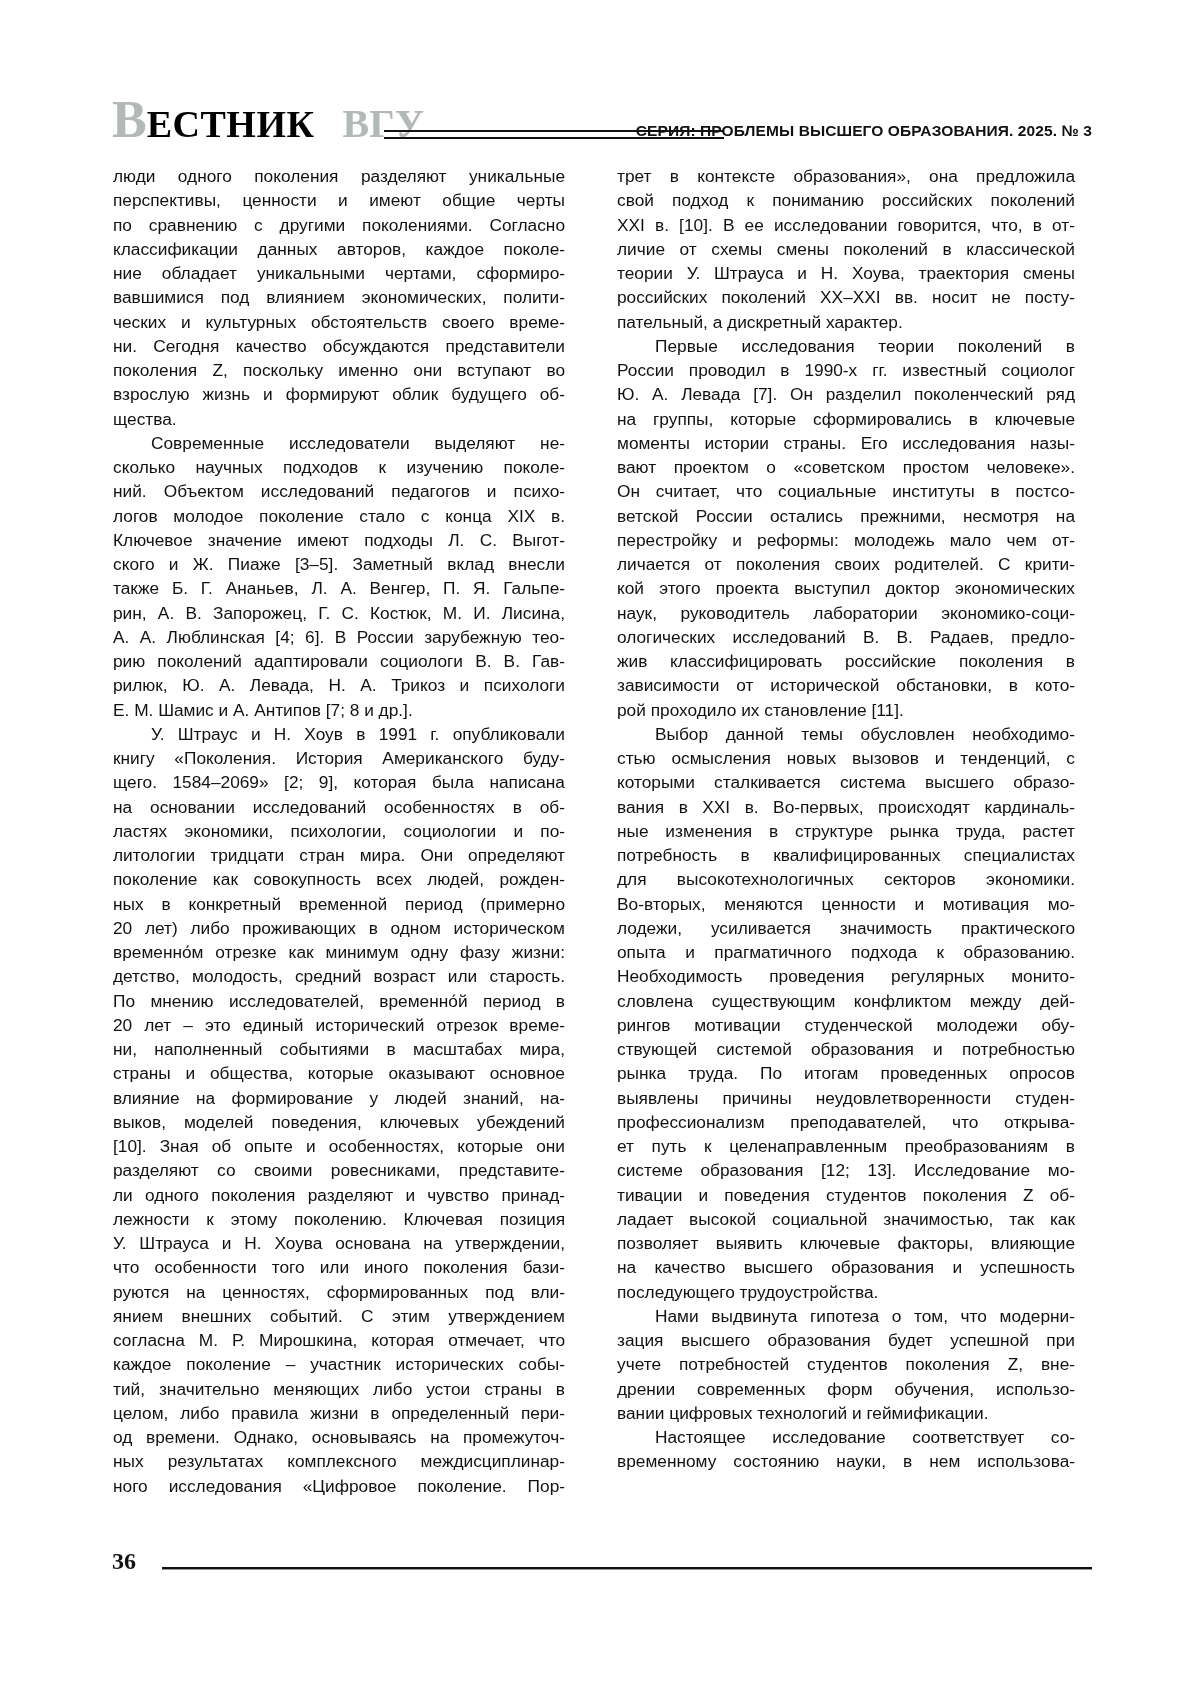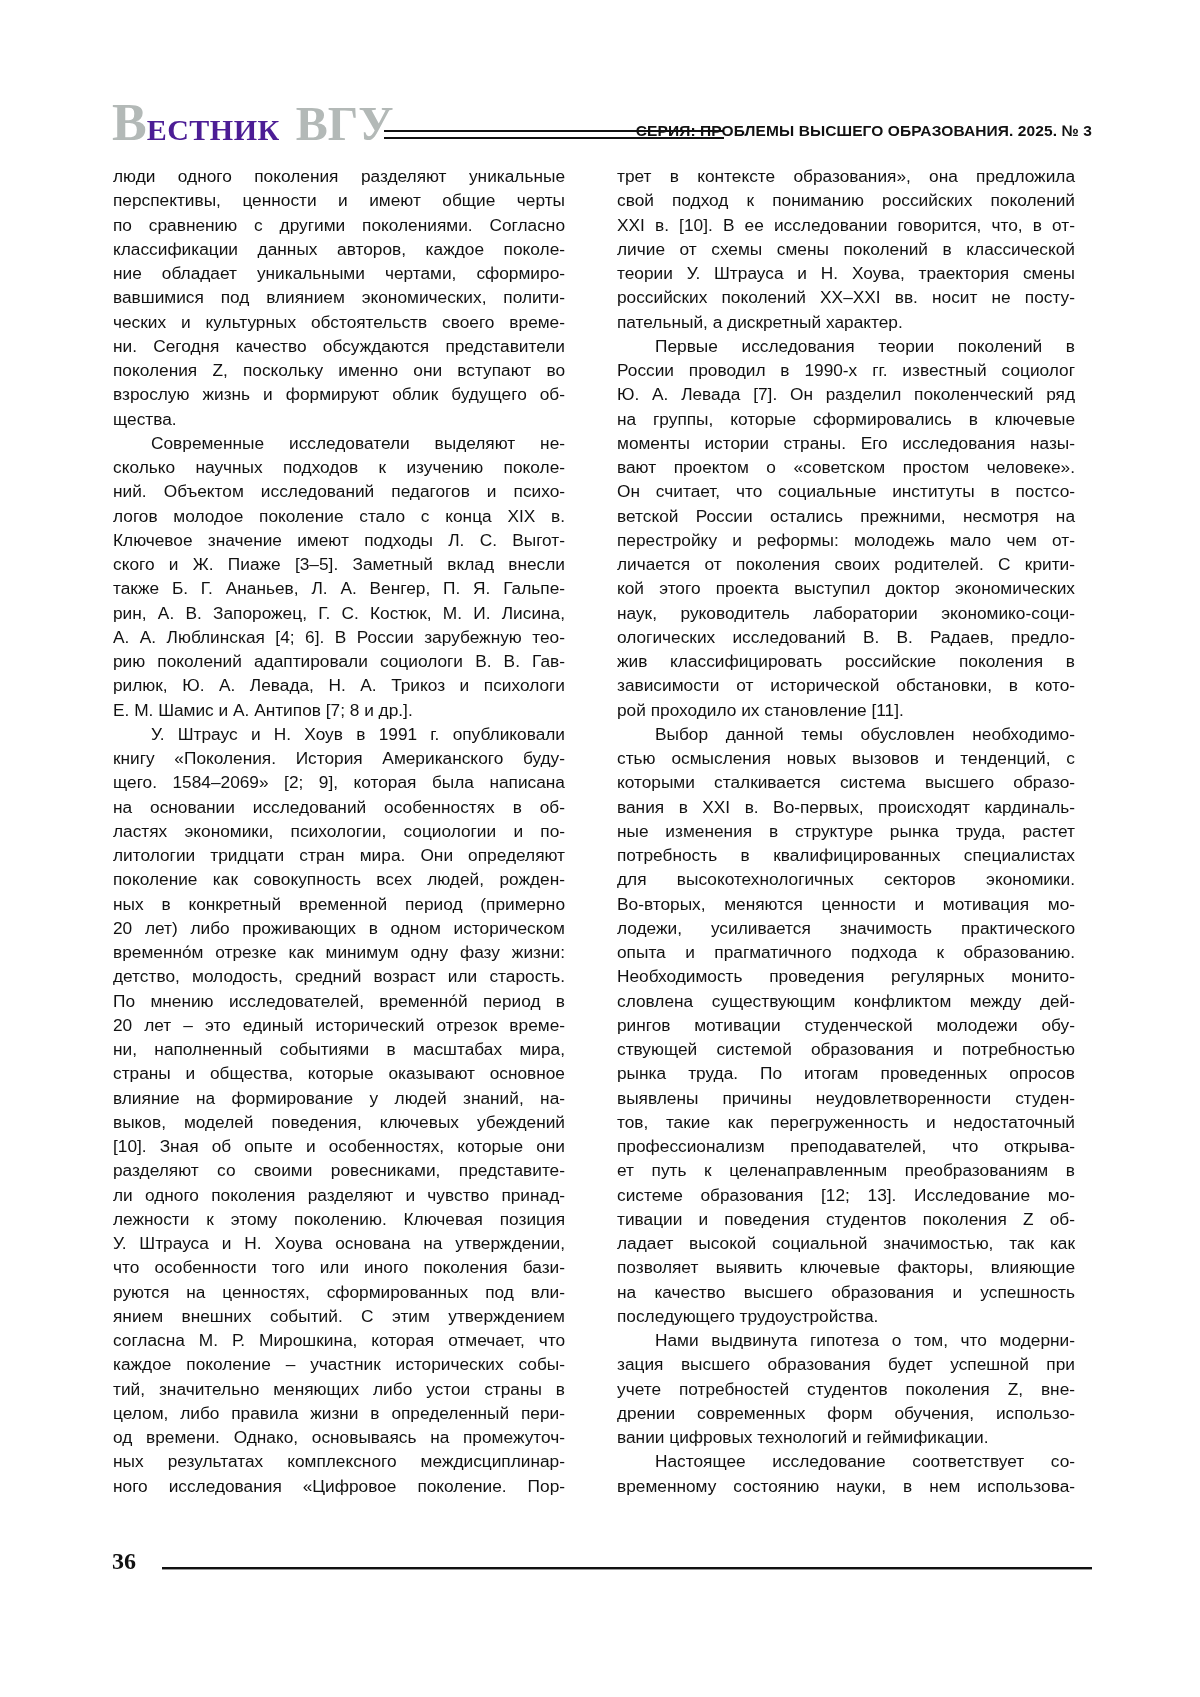--- a/index.html
+++ b/index.html
@@ -1,21 +1,21 @@
 <!DOCTYPE html>
 <html><head>
 <meta charset="utf-8">
 <style>
   html, body { margin: 0; padding: 0; background: #ffffff; }
   body { width: 1200px; height: 1697px; position: relative; overflow: hidden; font-family: "Liberation Sans", sans-serif; color: #111; }
   .header { position: absolute; left: 112px; top: 96px; width: 980px; height: 48px; }
   .logo { position: absolute; left: 0; top: 0; font-family: "Liberation Serif", serif; font-weight: bold; white-space: nowrap; }
   .logo .big { font-size: 52px; color: #b3b9b7; line-height: 48px; }
-  .logo .small { font-size: 30px; color: #4c1d95; letter-spacing: 0.5px; }
-  .logo .vgu { font-size: 48px; color: #b3b9b7; margin-left: 16px; }
+  .logo .small { font-size: 38px; color: #000000; letter-spacing: 0.5px; }
+  .logo .vgu { font-size: 40px; color: #b3b9b7; margin-left: 28px; }
   .rule-top { position: absolute; left: 272px; top: 34px; width: 340px; height: 5px; border-top: 2px solid #111; border-bottom: 2px solid #111; }
   .series { position: absolute; right: 0; top: 26px; font-size: 15.5px; font-weight: bold; letter-spacing: 0.1px; white-space: nowrap; }
   .col { position: absolute; top: 164px; width: 452px; }
   .col-left { left: 113px; }
   .col-right { left: 617px; width: 458px; }
   .line { font-size: 17.3px; line-height: 24.25px; height: 24.25px; white-space: nowrap; text-align: justify; text-align-last: justify; }
   .line.last { text-align-last: left; }
   .line.indent { padding-left: 38px; }
   .footer { position: absolute; left: 112px; top: 1548px; width: 980px; height: 30px; }
   .pagenum { position: absolute; left: 0; top: 0; font-family: "Liberation Serif", serif; font-weight: bold; font-size: 24px; }
@@ -122,21 +122,20 @@
     <div class="line">для высокотехнологичных секторов экономики.</div>
     <div class="line">Во-вторых, меняются ценности и мотивация мо-</div>
     <div class="line">лодежи, усиливается значимость практического</div>
     <div class="line">опыта и прагматичного подхода к образованию.</div>
     <div class="line">Необходимость проведения регулярных монито-</div>
     <div class="line">словлена существующим конфликтом между дей-</div>
     <div class="line">рингов мотивации студенческой молодежи обу-</div>
     <div class="line">ствующей системой образования и потребностью</div>
     <div class="line">рынка труда. По итогам проведенных опросов</div>
     <div class="line">выявлены причины неудовлетворенности студен-</div>
-    <div class="line">тов, такие как перегруженность и недостаточный</div>
     <div class="line">профессионализм преподавателей, что открыва-</div>
     <div class="line">ет путь к целенаправленным преобразованиям в</div>
     <div class="line">системе образования [12; 13]. Исследование мо-</div>
     <div class="line">тивации и поведения студентов поколения Z об-</div>
     <div class="line">ладает высокой социальной значимостью, так как</div>
     <div class="line">позволяет выявить ключевые факторы, влияющие</div>
     <div class="line">на качество высшего образования и успешность</div>
     <div class="line last">последующего трудоустройства.</div>
     <div class="line indent">Нами выдвинута гипотеза о том, что модерни-</div>
     <div class="line">зация высшего образования будет успешной при</div>

